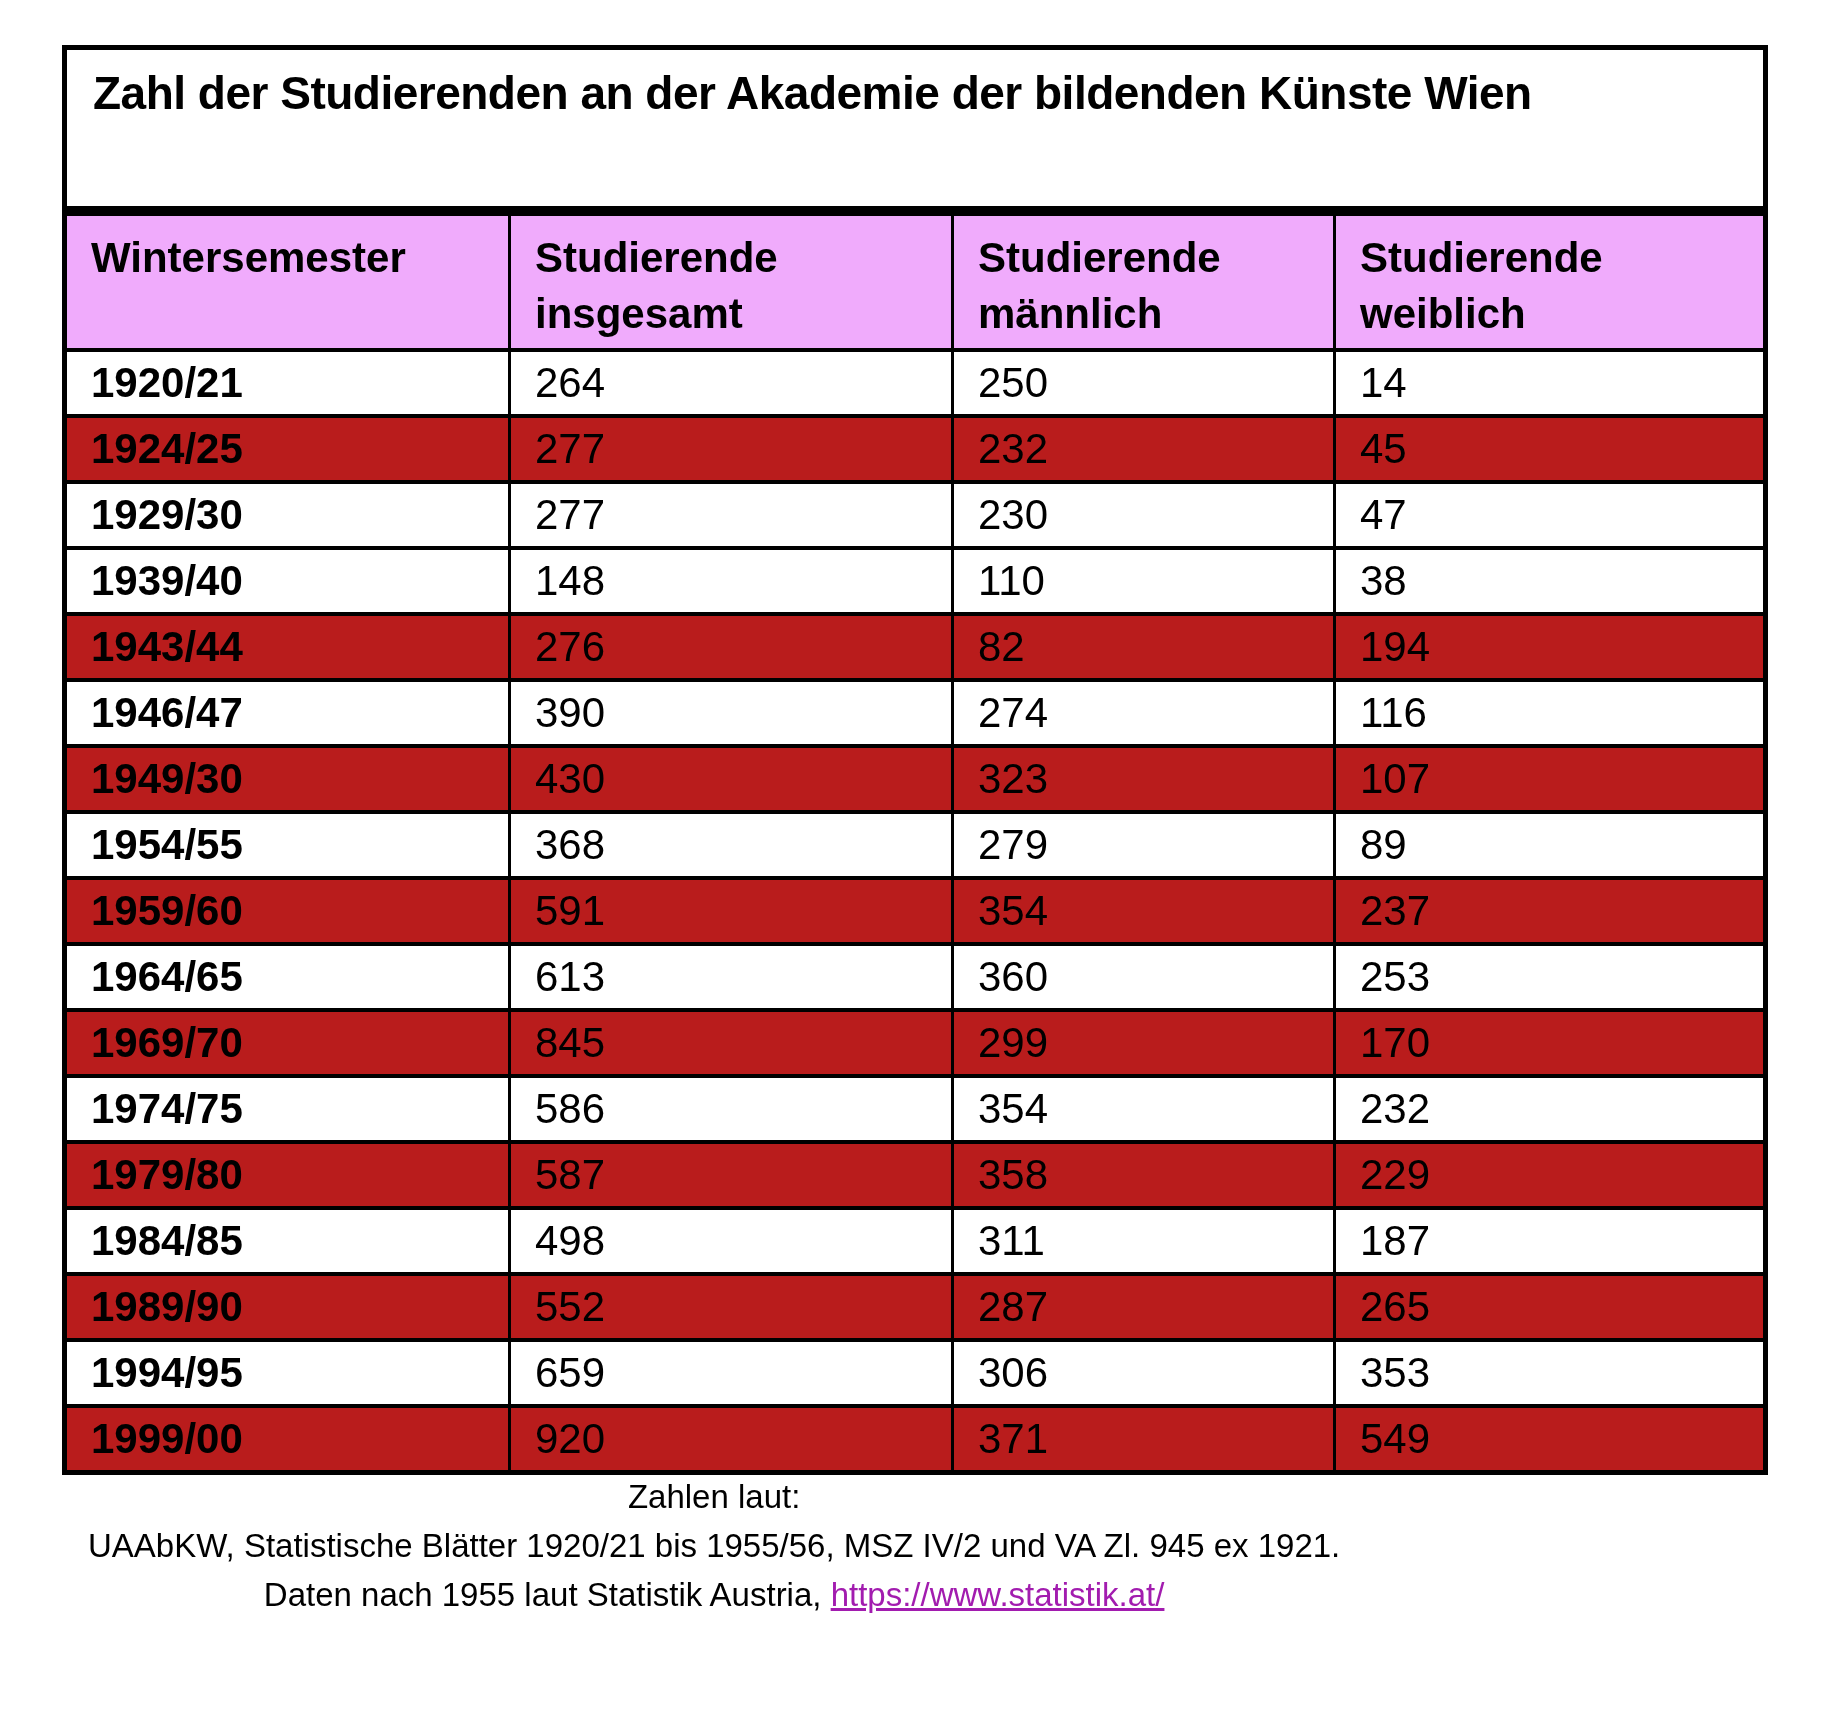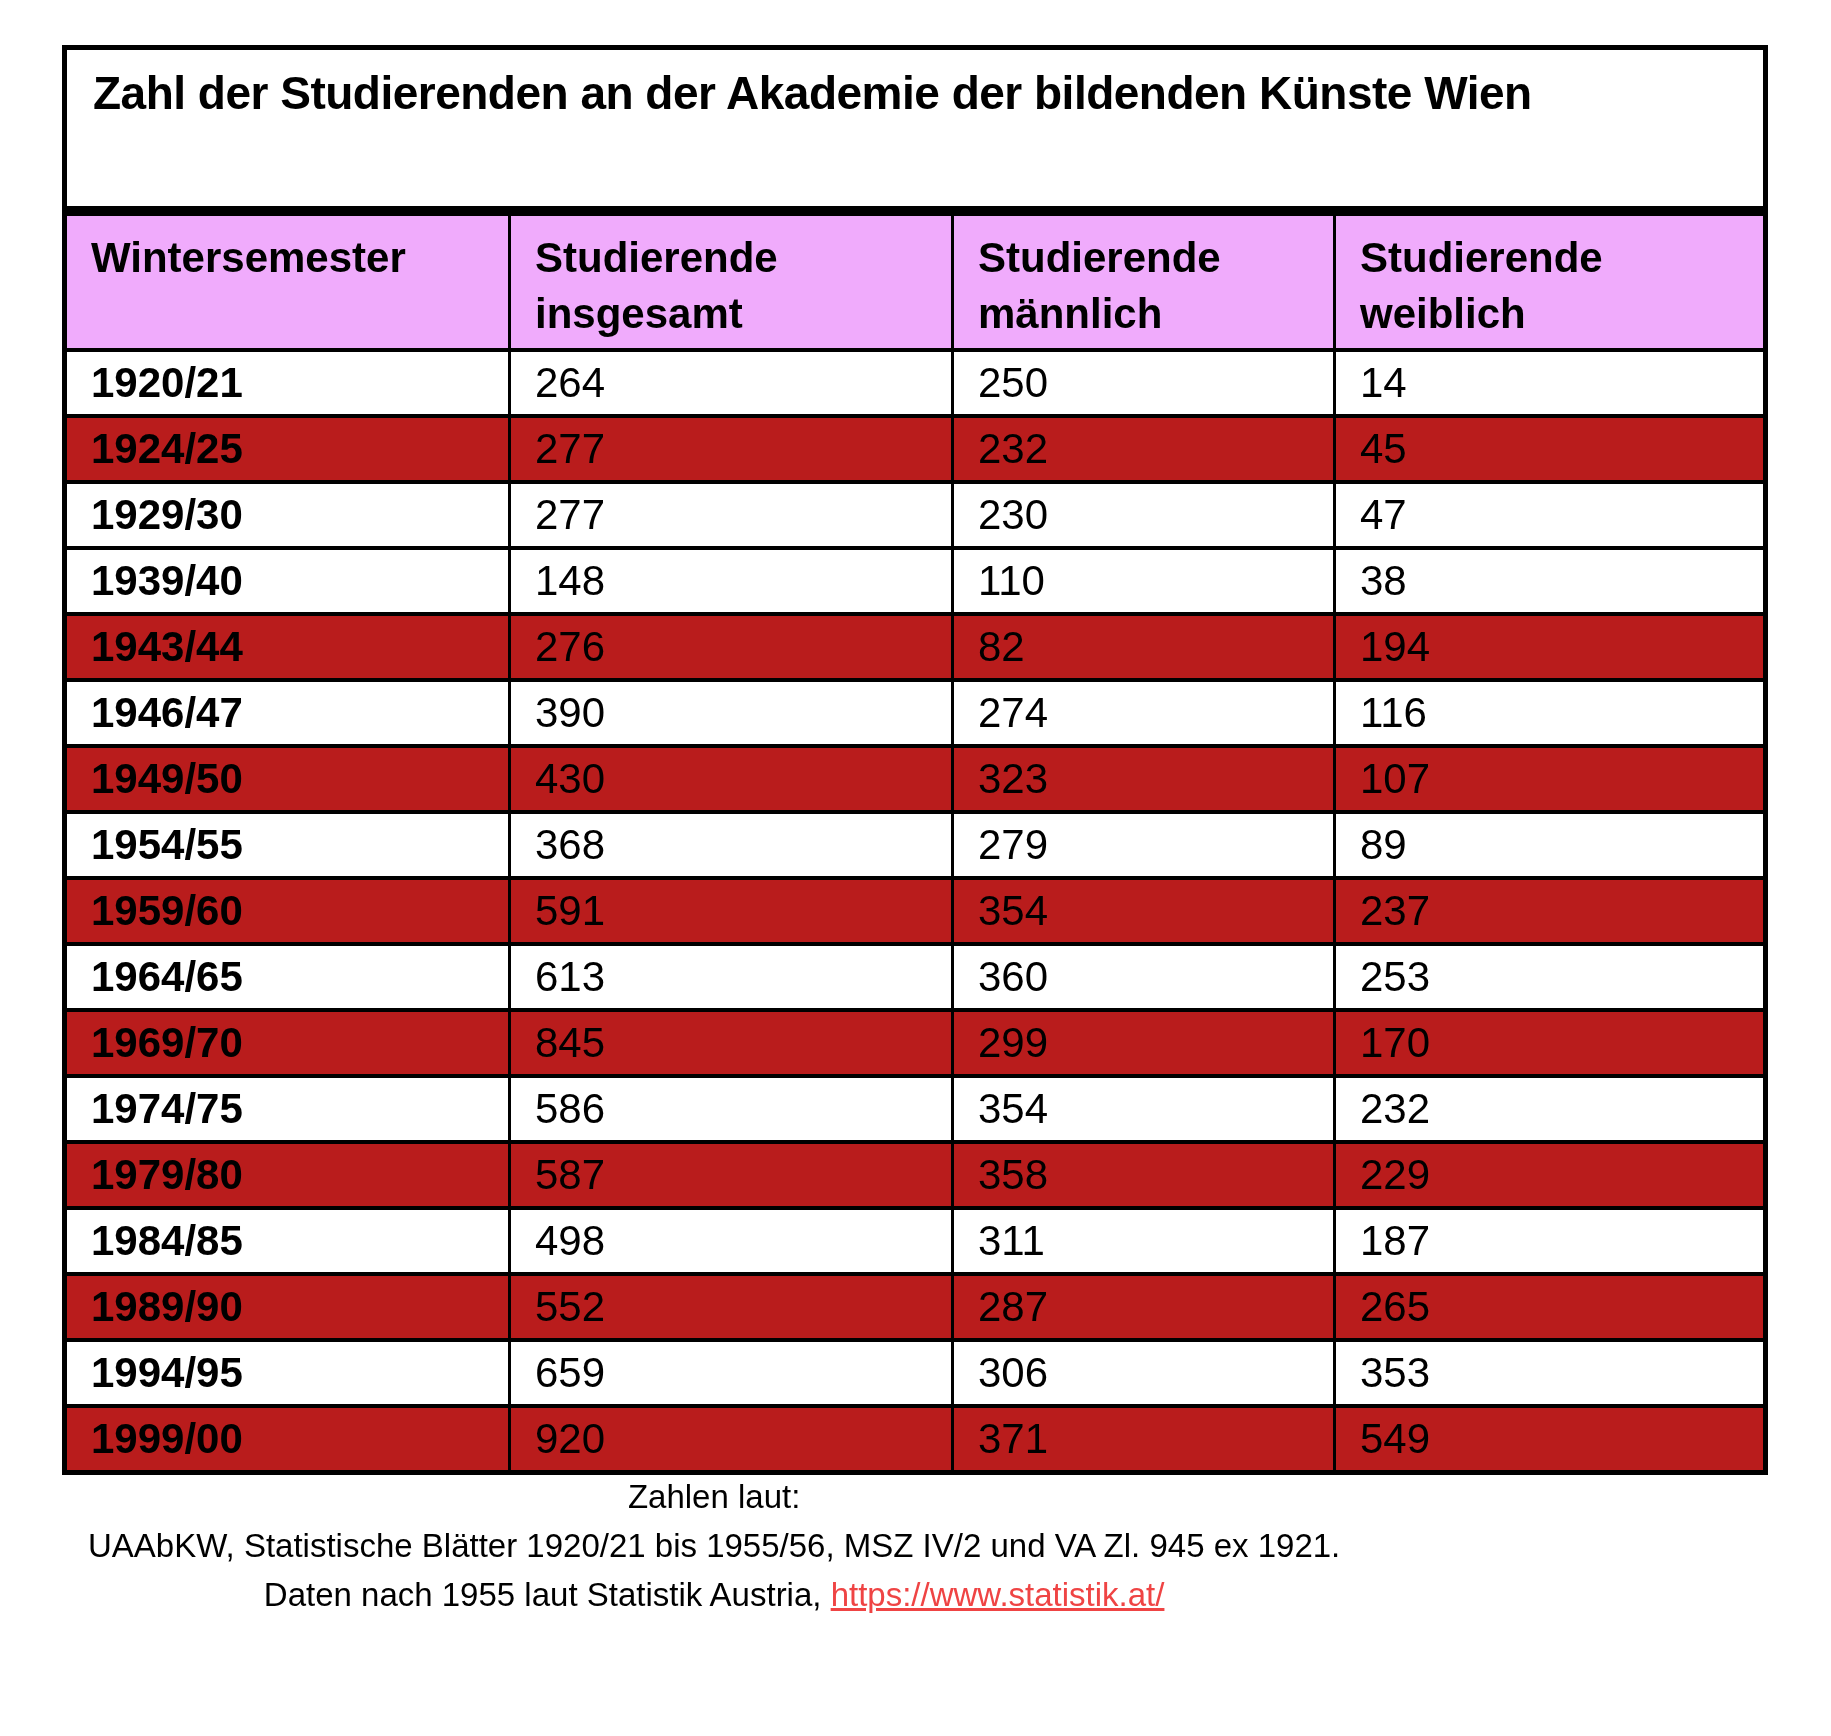--- a/index.html
+++ b/index.html
@@ -74,21 +74,21 @@
   .footer {
     position: absolute;
     left: 88px;
     top: 1472px;
     font-size: 33px;
     line-height: 49px;
     color: #000000;
     text-align: center;
   }
   a.src-link {
-    color: #ef4444;
+    color: #a21caf;
     text-decoration: underline;
     cursor: pointer;
   }
 </style>
 </head>
 <body>
 
 <div class="page">
 
   <table class="stats-table">
@@ -151,21 +151,21 @@
           <td class="data-cell">82</td>
           <td class="data-cell">194</td>
         </tr>
         <tr>
           <td class="data-cell year">1946/47</td>
           <td class="data-cell">390</td>
           <td class="data-cell">274</td>
           <td class="data-cell">116</td>
         </tr>
         <tr class="stripe">
-          <td class="data-cell year">1949/50</td>
+          <td class="data-cell year">1949/30</td>
           <td class="data-cell">430</td>
           <td class="data-cell">323</td>
           <td class="data-cell">107</td>
         </tr>
         <tr>
           <td class="data-cell year">1954/55</td>
           <td class="data-cell">368</td>
           <td class="data-cell">279</td>
           <td class="data-cell">89</td>
         </tr>

